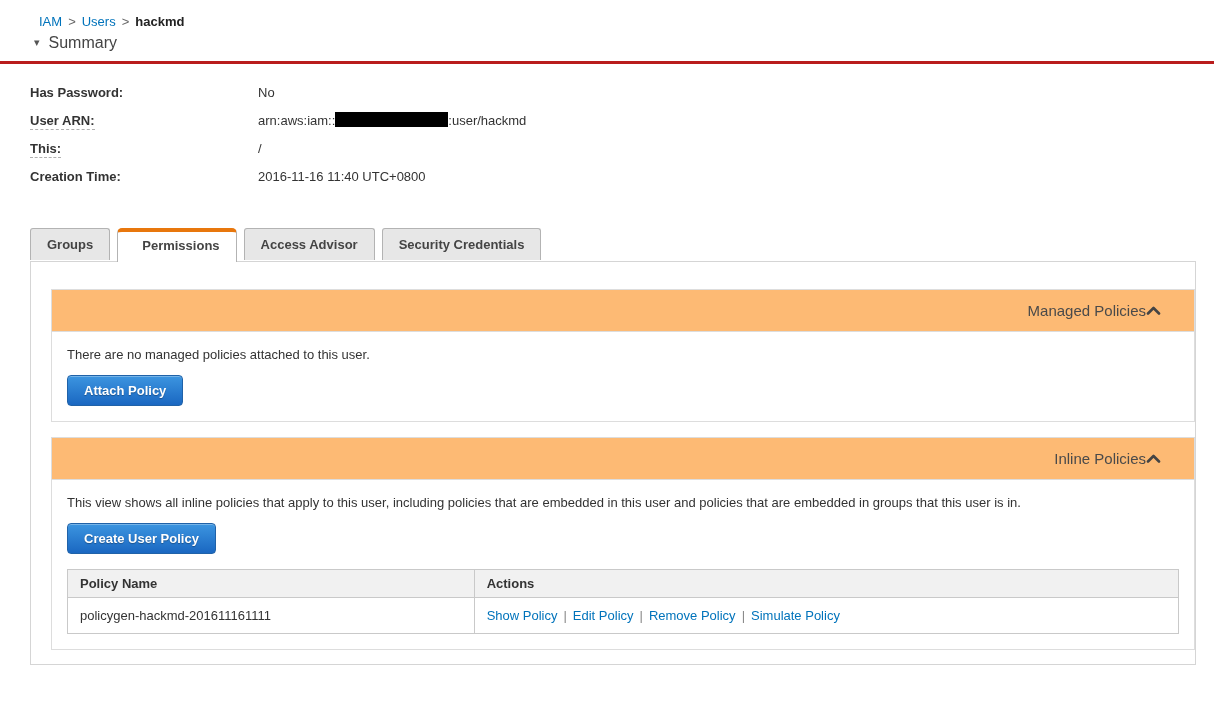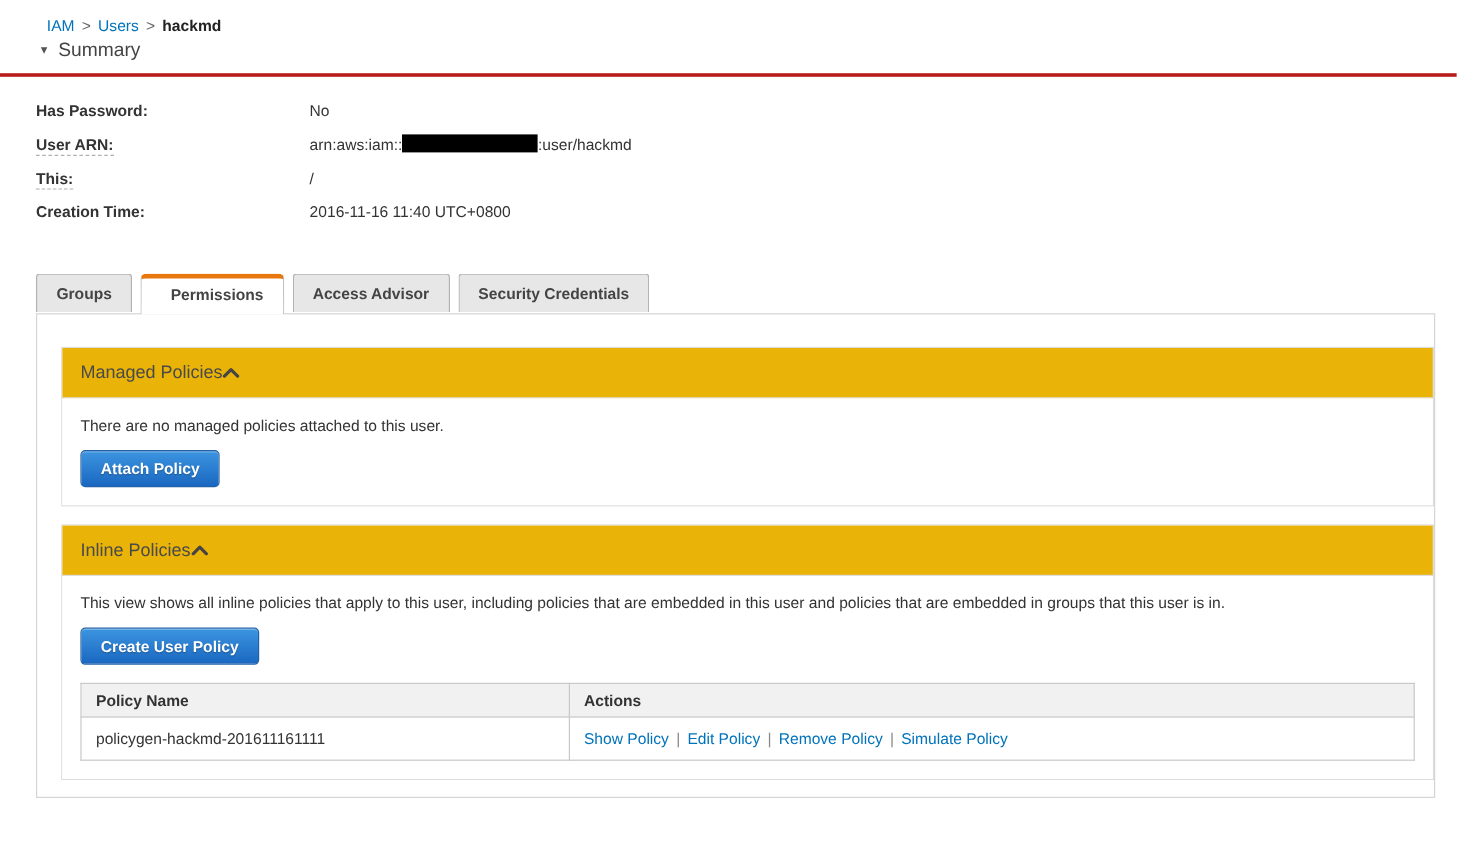--- a/index.html
+++ b/index.html
@@ -68,22 +68,22 @@
     position: relative;
     z-index: 1;
   }
 
   
   .module { border: 1px solid #ddd; margin-bottom: 15px; }
   .module:last-child { margin-bottom: 0; }
   .module-header {
     display: flex;
     align-items: center;
-    justify-content: flex-start;
-    background: #eab308;
+    justify-content: flex-end;
+    background: #fdba74;
     border-bottom: 1px solid #ddd;
     padding: 12px 15px;
     font-size: 15px;
     color: #4a4a4a;
     cursor: pointer;
   }
   .module-header .chevron { margin-right: 18px; display: inline-flex; }
   .module-body { padding: 15px; background: #fff; }
   .module-body p { margin: 0; color: #333; }
 

